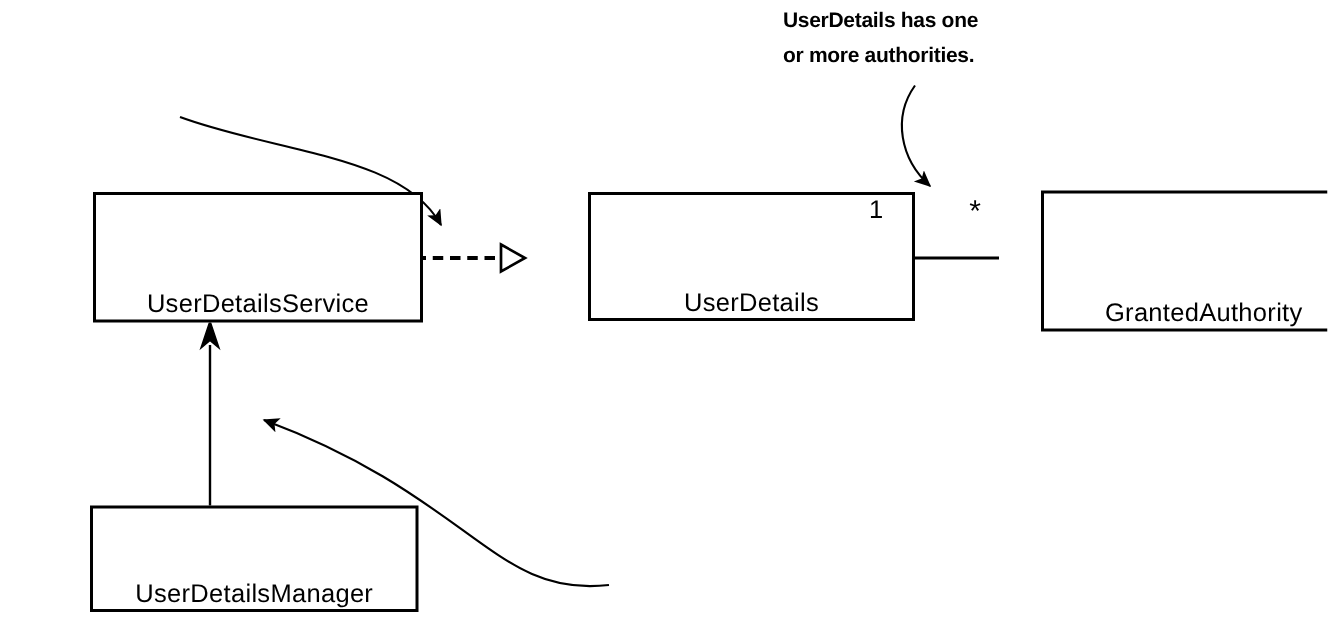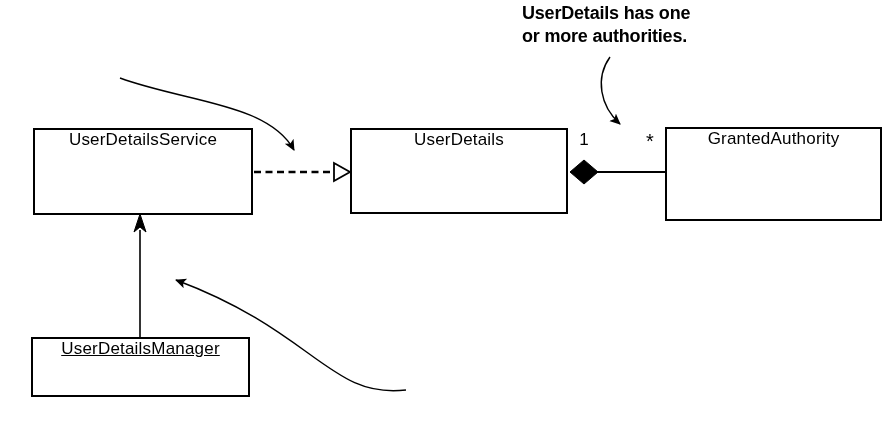--- a/index.html
+++ b/index.html
@@ -21,38 +21,39 @@
     inset: 0;
     width: 885px;
     height: 423px;
   }
   .uml-box {
     position: absolute;
     box-sizing: border-box;
     border: 2px solid #000;
     background: #fff;
     display: flex;
-    align-items: flex-start;
+    align-items: flex-end;
     justify-content: center;
+    margin-left: 29px;
   }
   .uml-box .uml-label {
     font-size: 17px;
     font-weight: 400;
     letter-spacing: 0.2px;
     white-space: nowrap;
   }
   .box-service   { left: 33px;  top: 128px; width: 220px; height: 87px; }
-  .box-details   { left: 350px; top: 128px; width: 218px; height: 86px; }
+  .box-details   { left: 363px; top: 128px; width: 218px; height: 86px; }
   .box-authority { left: 665px; top: 127px; width: 217px; height: 94px; }
-  .box-manager   { left: 31px;  top: 337px; width: 219px; height: 60px; text-decoration: underline; }
+  .box-manager   { left: 31px;  top: 337px; width: 219px; height: 71px; }
 
   .note {
     position: absolute;
     font-weight: 700;
-    font-size: 18px;
+    font-size: 14px;
     line-height: 23px;
     white-space: pre-line;
     letter-spacing: -0.2px;
   }
   .note-uses        { left: 2px;   top: 22px; }
   .note-authorities { left: 522px; top: 2px;  }
   .note-extends     { left: 407px; top: 363px; }
 
   .multiplicity {
     position: absolute;

